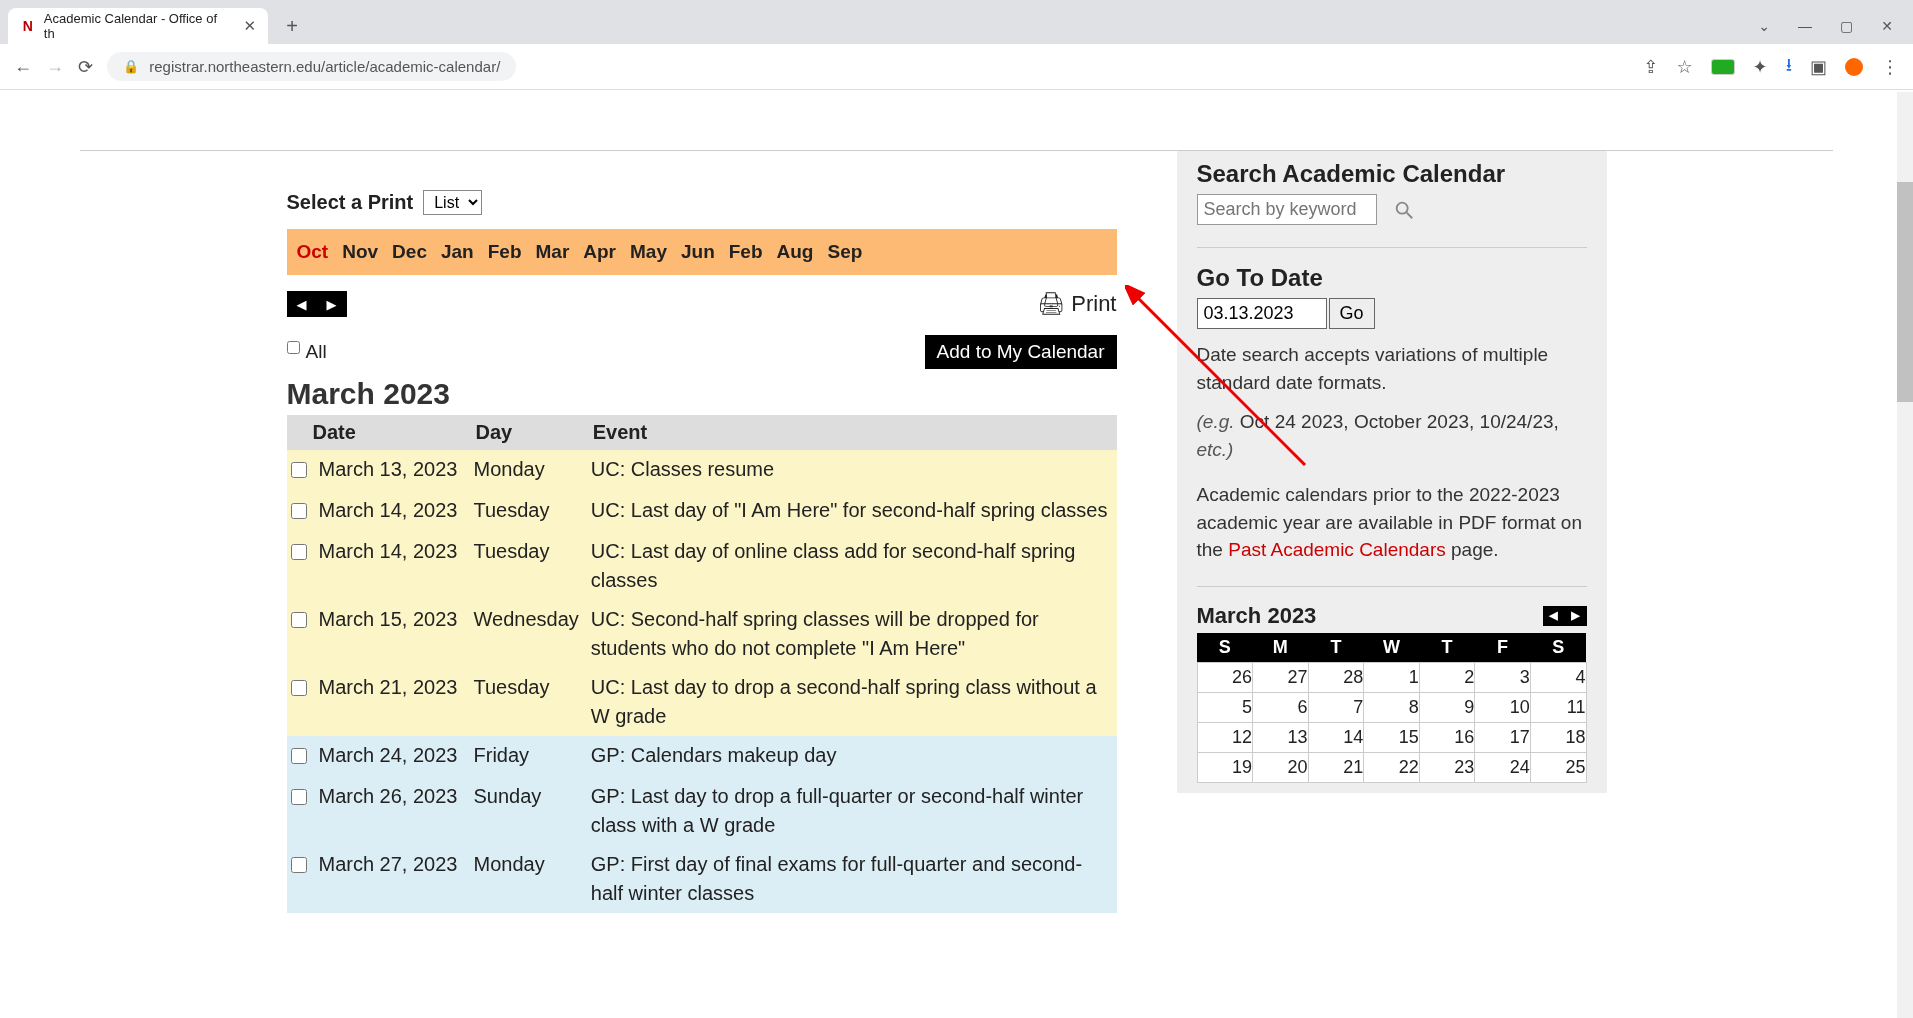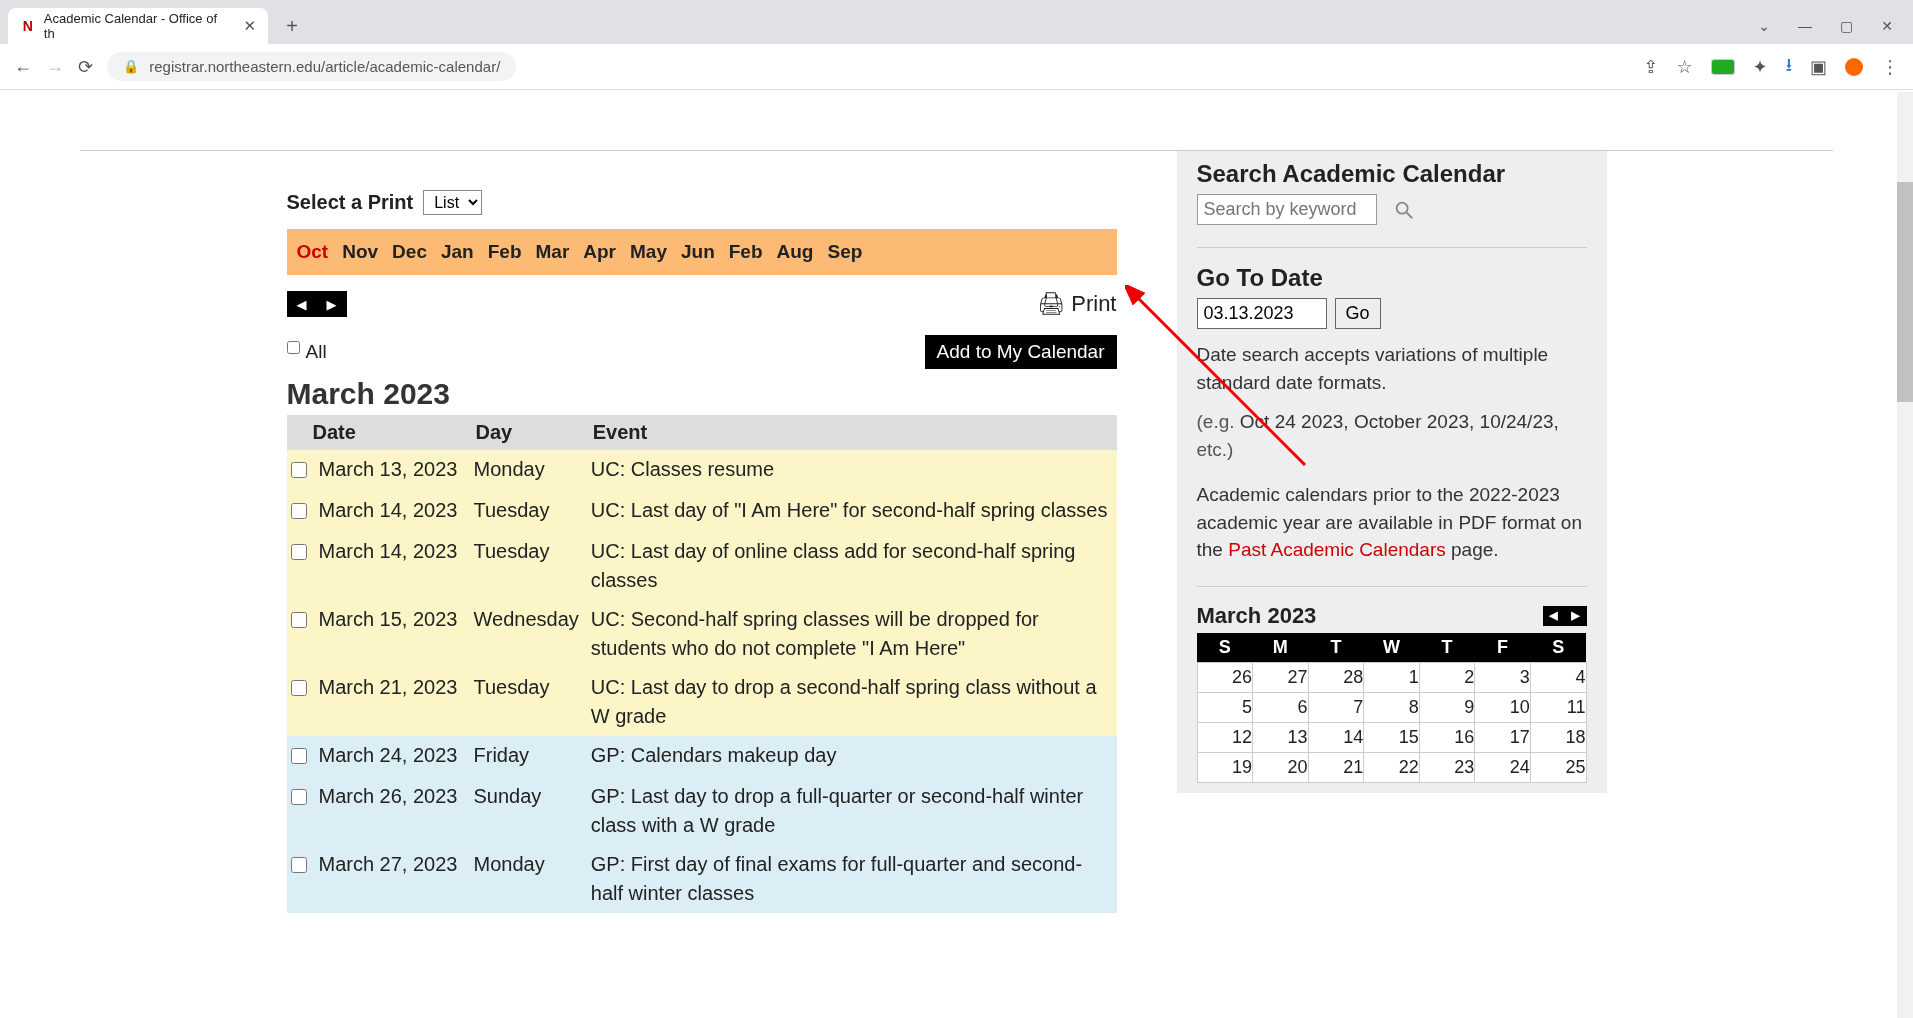--- a/index.html
+++ b/index.html
@@ -50,25 +50,25 @@
   table.evt td.date { width:155px; white-space:nowrap;}
   table.evt td.day { width:110px;}
 
   
   .sidebar { background:#eee; padding:10px 20px;}
   .sidebar h3 { font-size:24px; font-weight:700; margin-bottom:6px;}
   .searchrow { display:flex; align-items:center; gap:16px;}
   .searchrow input { width:180px; font-size:18px; padding:4px 6px; border:1px solid #999; background:#fff;}
   .magglass { width:22px; height:22px; color:#888;}
   .sep { border-top:1px solid #ccc; margin:22px 0 16px 0;}
-  .gotodate { display:flex; gap:8px; align-items:center;}
+  .gotodate { display:flex; gap:2px; align-items:center;}
   .gotodate input { width:130px; font-size:18px; padding:4px 6px; border:1px solid #666; background:#fff;}
   .gotodate button { font-size:18px; padding:4px 10px; border:1px solid #666; background:#eee;}
   .helptext { font-size:19px; margin-top:12px; line-height:1.45; color:#333;}
-  .helptext .eg { color:#555;}
+  .helptext .eg { font-style:italic; color:#555;}
   .helptext a { color:#c00; text-decoration:none;}
   .minical-head { display:flex; align-items:center; font-size:22px; font-weight:700; margin-top:4px;}
   .minical-head .pgr { margin-left:auto; display:flex;}
   .minical-head .pgr div { width:22px;height:20px;background:#000;color:#fff;display:flex;align-items:center;justify-content:center;font-size:11px;}
   table.minical { width:100%; border-collapse:collapse; table-layout:fixed; margin-top:4px;}
   table.minical th { background:#000; color:#fff; font-size:18px; font-weight:700; padding:4px 0;}
   table.minical td { background:#fff; border:1px solid #ccc; text-align:right; font-size:18px; padding:4px 0;}
 
   
   .arrow-svg { position:absolute; top:195px; left:1125px; pointer-events:none; }

